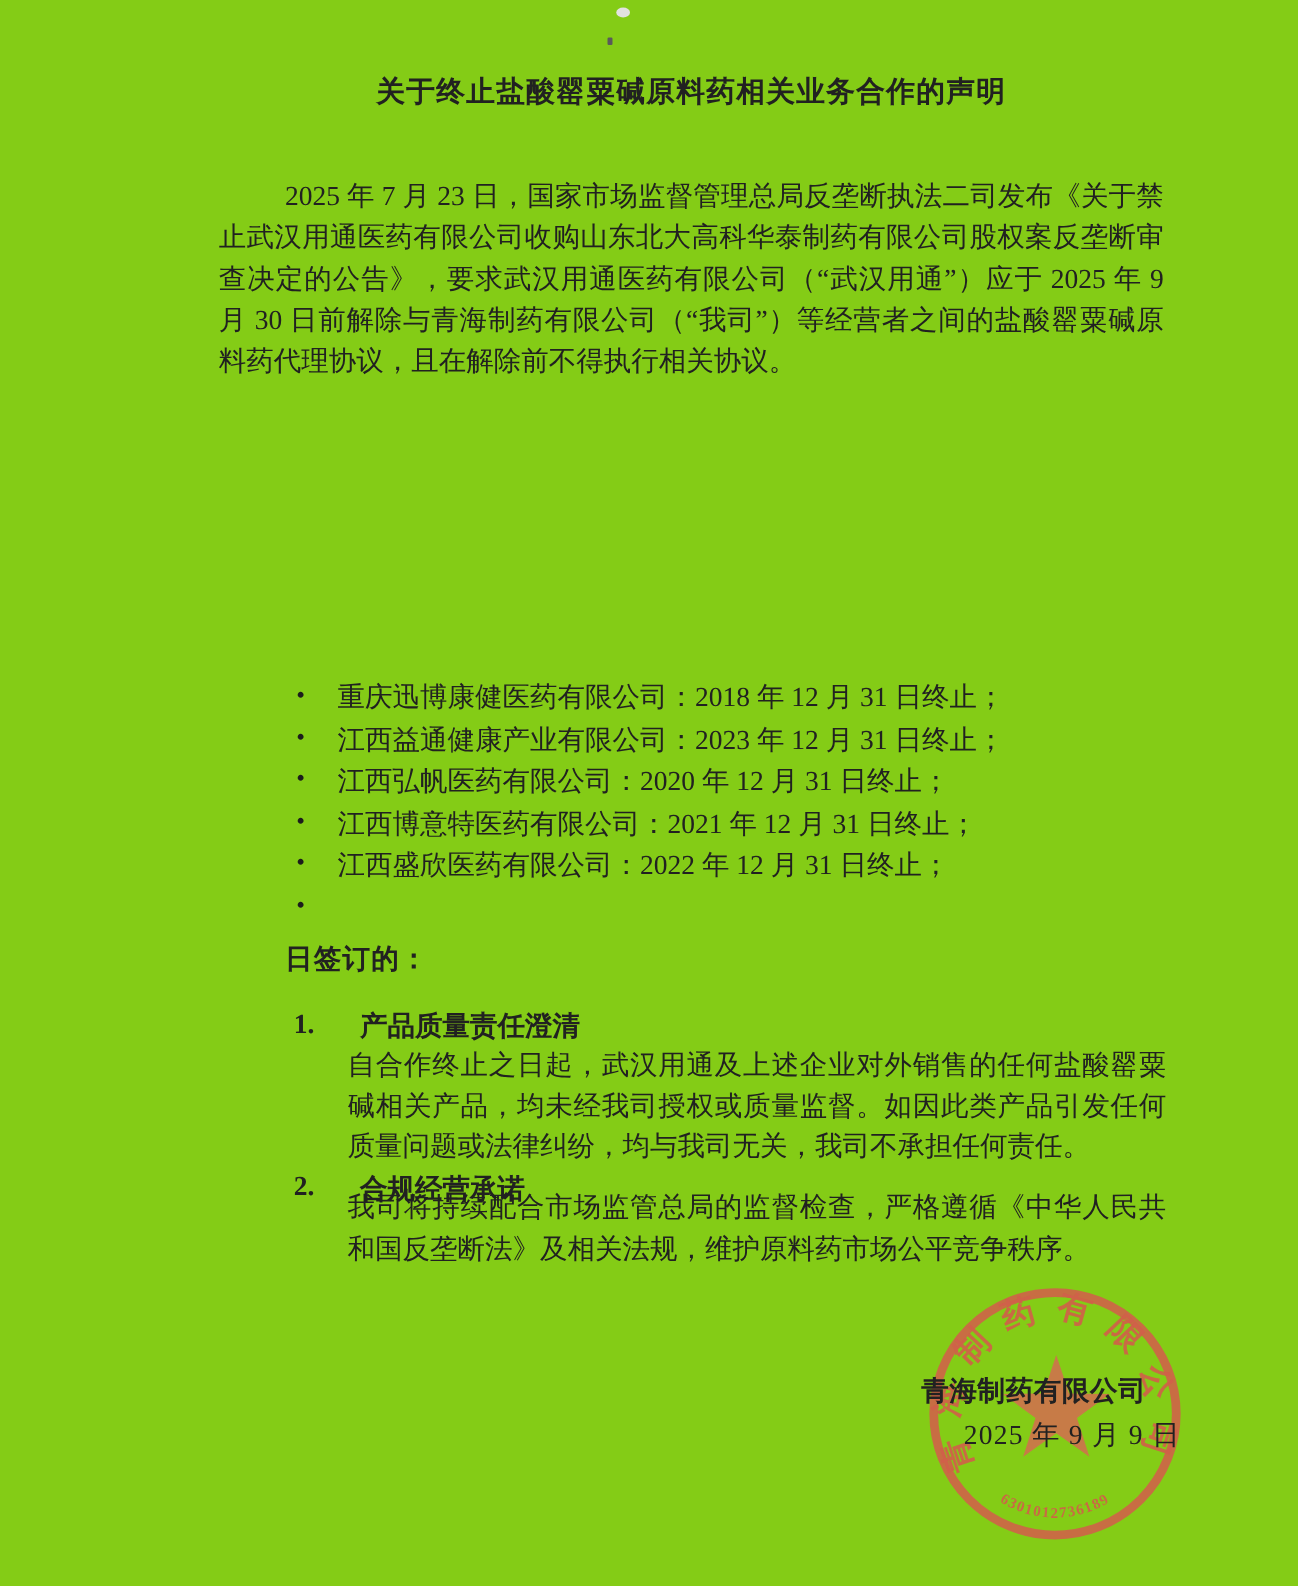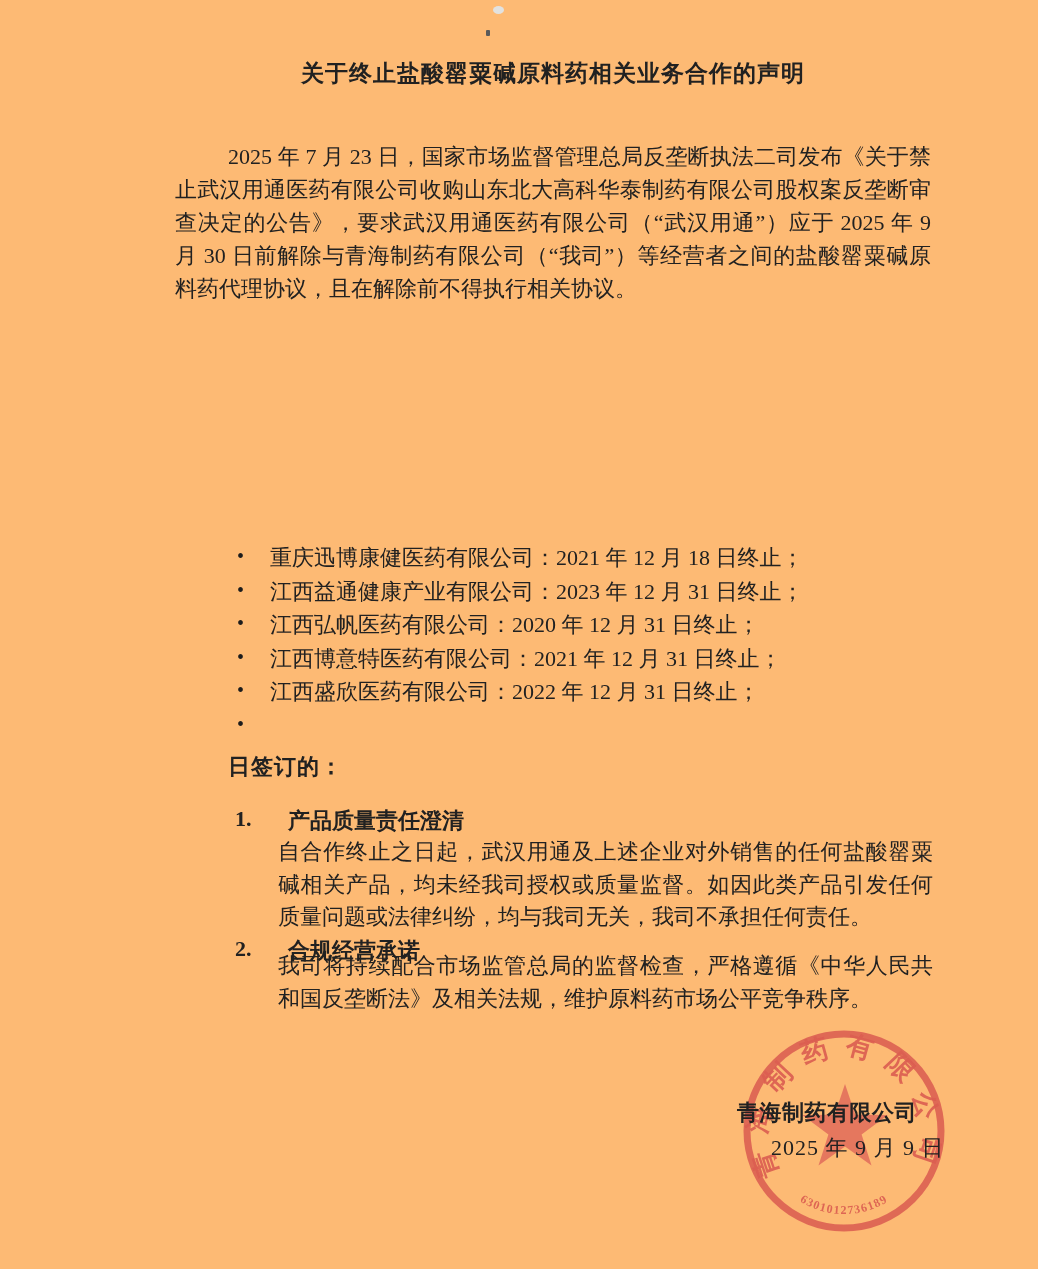--- a/index.html
+++ b/index.html
@@ -1,20 +1,20 @@
 <!DOCTYPE html>
 <html><head>
 <meta charset="utf-8">
 <style>
   html,body{margin:0;padding:0;background:#e8e8e8;}
   .page{
     position:relative;
     width:1038px;height:1269px;
     margin:0 auto;
-    background:#fdba74;
+    background:#84cc16;
     font-family:"Liberation Serif","DejaVu Serif",serif;
     color:#212121;
     overflow:hidden;
   }
   .doc-title{
     position:absolute;top:58px;left:175px;width:756px;
     margin:0;text-align:center;
     font-size:23px;font-weight:bold;letter-spacing:1px;
   }
   .para{
@@ -83,21 +83,21 @@
 </head>
 <body>
 
 <div class="page">
 
   <h1 class="doc-title">关于终止盐酸罂粟碱原料药相关业务合作的声明</h1>
 
   <p class="para para-1">2025 年 7 月 23 日，国家市场监督管理总局反垄断执法二司发布《关于禁止武汉用通医药有限公司收购山东北大高科华泰制药有限公司股权案反垄断审查决定的公告》，要求武汉用通医药有限公司（“武汉用通”）应于 2025 年 9 月 30 日前解除与青海制药有限公司（“我司”）等经营者之间的盐酸罂粟碱原料药代理协议，且在解除前不得执行相关协议。</p>
 
   <ul class="term-list">
-    <li><span class="bullet">•</span><span>重庆迅博康健医药有限公司：2021 年 12 月 18 日终止；</span></li>
+    <li><span class="bullet">•</span><span>重庆迅博康健医药有限公司：2018 年 12 月 31 日终止；</span></li>
     <li><span class="bullet">•</span><span>江西益通健康产业有限公司：2023 年 12 月 31 日终止；</span></li>
     <li><span class="bullet">•</span><span>江西弘帆医药有限公司：2020 年 12 月 31 日终止；</span></li>
     <li><span class="bullet">•</span><span>江西博意特医药有限公司：2021 年 12 月 31 日终止；</span></li>
     <li><span class="bullet">•</span><span>江西盛欣医药有限公司：2022 年 12 月 31 日终止；</span></li>
     <li><span class="bullet">•</span></li>
   </ul>
 
   <div class="special-heading">日签订的：</div>
 
   <div class="num-heading num-heading-1">

